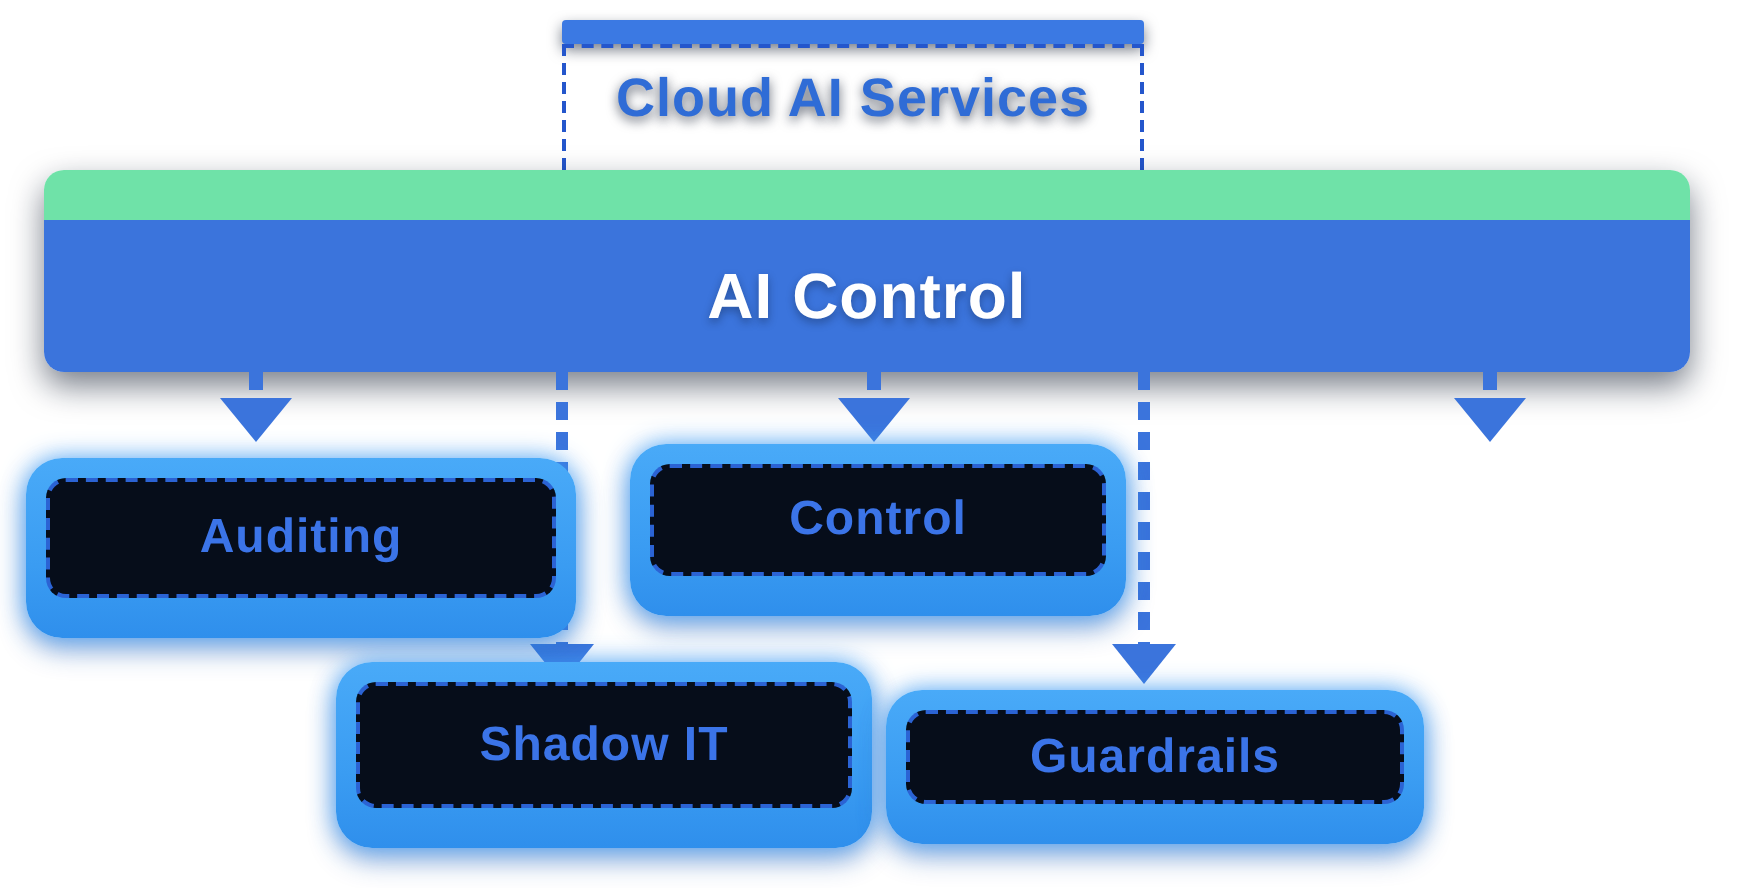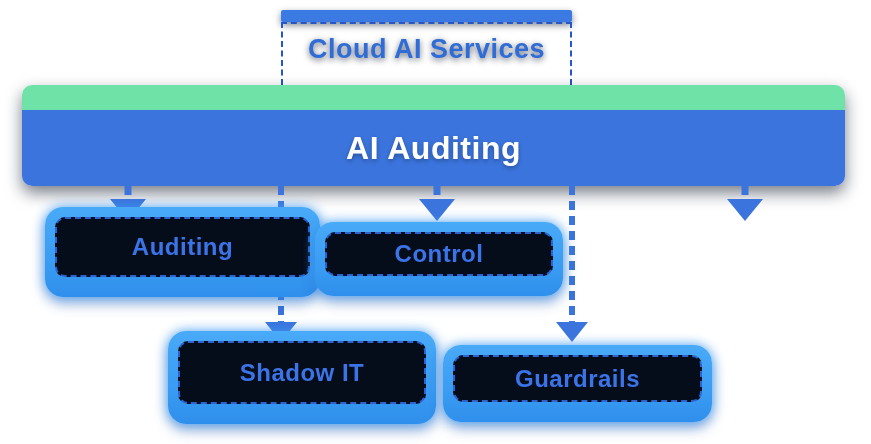--- a/index.html
+++ b/index.html
@@ -43,22 +43,22 @@
 
   
   .node{position:absolute;border-radius:18px;padding:10px 10px 20px;box-sizing:border-box;
         background:linear-gradient(180deg,#49aaf8 0%,#3a9cf2 60%,#2f8fec 100%);
         box-shadow:0 0 12px rgba(66,162,250,.85),0 6px 14px rgba(25,80,170,.45);}
   .node-inner{width:100%;height:100%;background:#060d1a;border:2px dashed #2b63d4;border-radius:10px;
         display:flex;align-items:center;justify-content:center;box-sizing:border-box;text-align:center;}
   .node-label{color:#3b74e8;font-size:24px;font-weight:bold;letter-spacing:.5px;line-height:1.15;padding:0 14px;}
   .node-label.small{font-size:23px;}
 
-  .n-auditing {left:13px; top:207px;width:275px;height:90px;margin-left:32px;}
-  .n-control  {left:315px;top:222px;width:248px;height:74px;}
+  .n-auditing {left:13px; top:229px;width:275px;height:90px;}
+  .n-control  {left:315px;top:222px;width:248px;height:86px;}
   .n-realtime {left:617px;top:222px;width:251px;height:93px;}
   .n-shadowit {left:152px;top:331px;width:268px;height:93px;margin-left:16px;}
   .n-guardrails{left:443px;top:345px;width:269px;height:77px;}
 
   .a-auditing{left:110px;} .a-control{left:419px;} .a-realtime{left:727px;}
   .c-shadowit{left:265px;} .c-guardrails{left:556px;}
 </style>
 </head>
 <body>
 
@@ -66,21 +66,21 @@
 
   <div class="cloud-group">
     <div class="cloud-bar"></div>
     <div class="cloud-body"></div>
     <div class="cloud-title">Cloud AI Services</div>
   </div>
 
   <div class="firewall">
     <div class="firewall-stripe"></div>
     <div class="firewall-body">
-      <span class="firewall-title">AI Auditing</span>
+      <span class="firewall-title">AI Control</span>
     </div>
   </div>
 
   <div class="arrow-solid a-auditing">
     <div class="stem"></div>
     <div class="head"></div>
   </div>
   <div class="arrow-solid a-control">
     <div class="stem"></div>
     <div class="head"></div>

